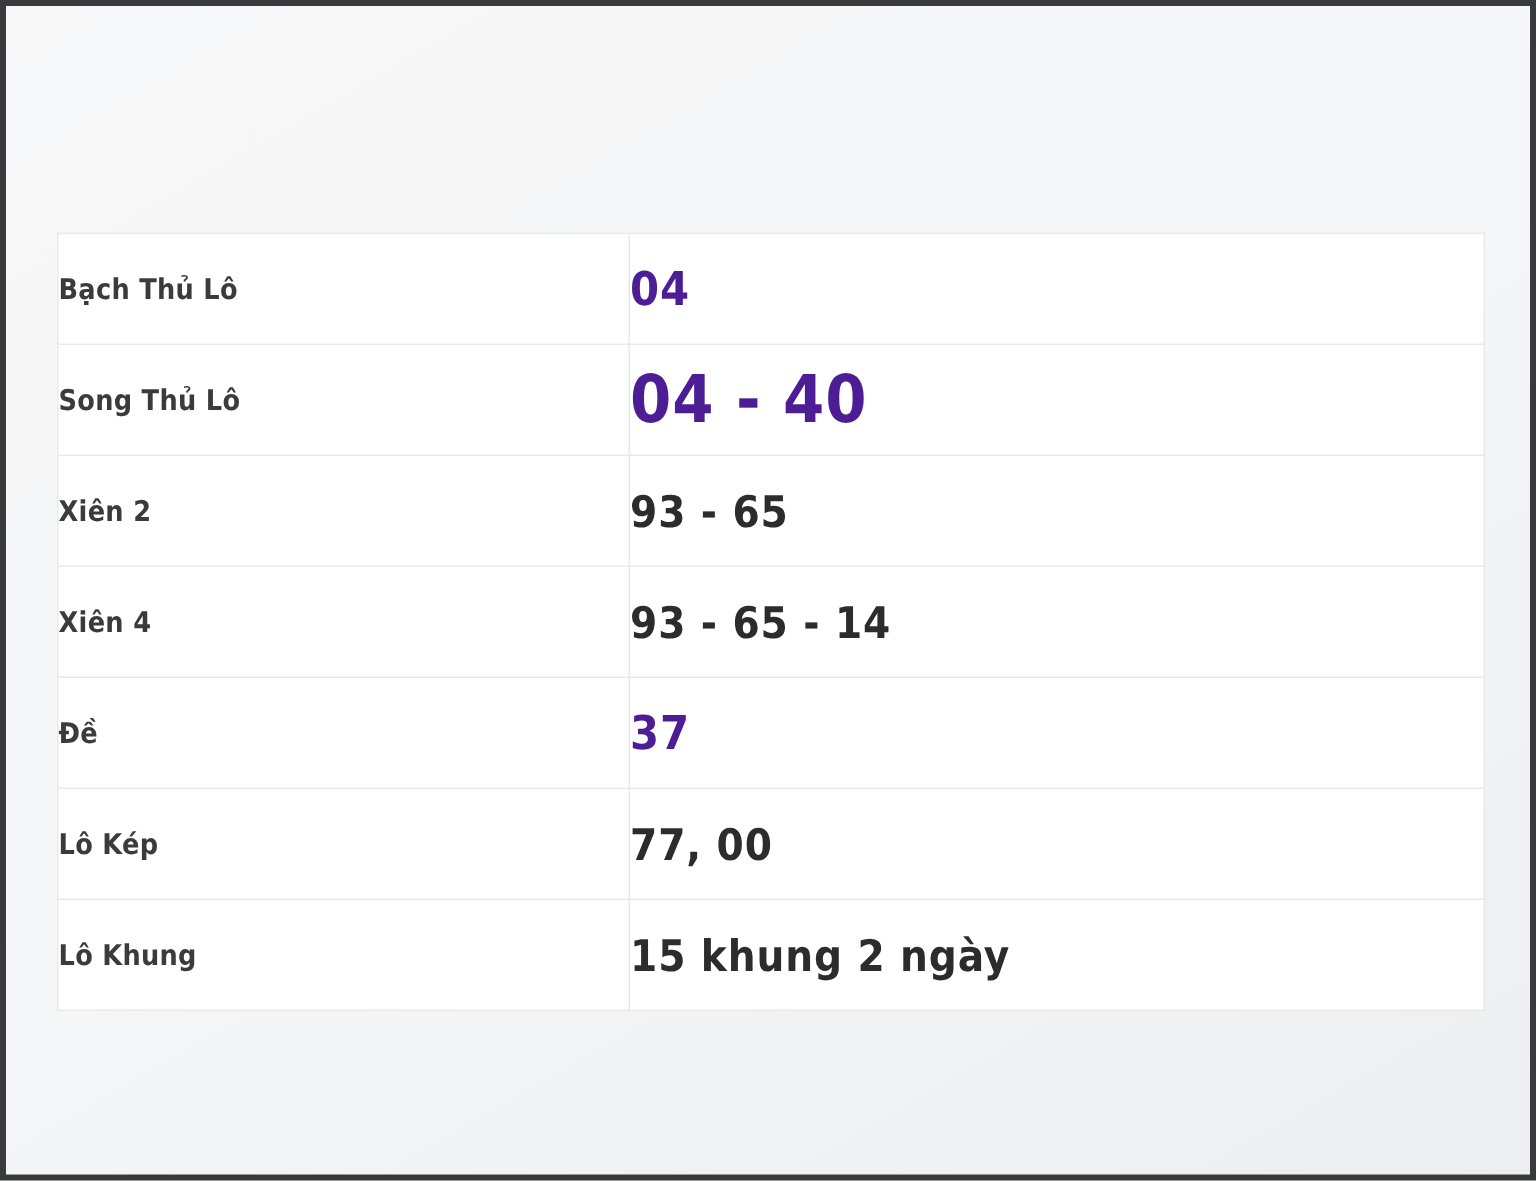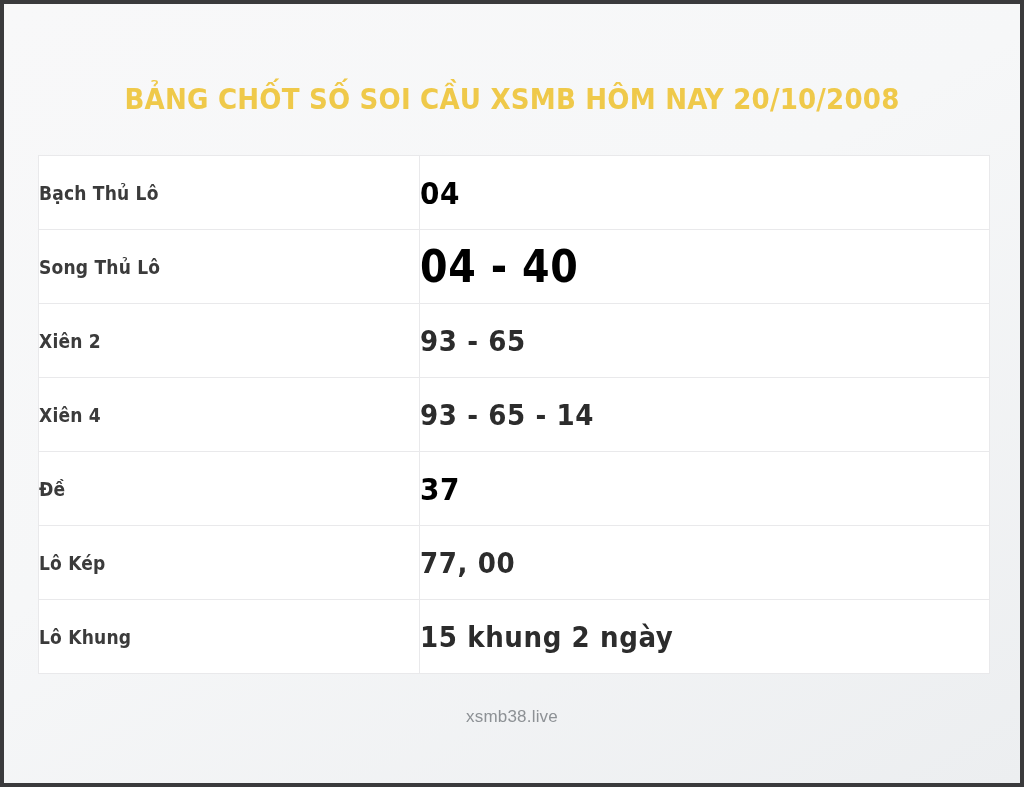--- a/index.html
+++ b/index.html
@@ -64,21 +64,21 @@
     letter-spacing: 0.2px;
   }
   td.value-cell {
     color: #2c2c2c;
     font-family: "DejaVu Sans Condensed", "Liberation Sans Narrow", "Liberation Sans", sans-serif;
     font-weight: bold;
     font-size: 29px;
     letter-spacing: 0.6px;
   }
   td.value-cell.red {
-    color: #000000;
+    color: #4c1d95;
     font-size: 31px;
   }
   td.value-cell.red.big {
     font-size: 44px;
   }
   .footer {
     position: absolute;
     left: 0;
     top: 703px;
     width: 1016px;
@@ -88,21 +88,20 @@
     font-weight: normal;
     font-size: 17px;
     letter-spacing: 0.2px;
   }
 </style>
 </head>
 <body>
 
 <div class="screen">
 
-  <div class="page-title">BẢNG CHỐT SỐ SOI CẦU XSMB HÔM NAY 20/10/2008</div>
 
   <div class="table-wrap">
     <table class="board">
       <tbody>
 
         <tr>
           <td class="label-cell">Bạch Thủ Lô</td>
           <td class="value-cell red">04</td>
         </tr>
 
@@ -133,15 +132,14 @@
 
         <tr>
           <td class="label-cell">Lô Khung</td>
           <td class="value-cell">15 khung 2 ngày</td>
         </tr>
 
       </tbody>
     </table>
   </div>
 
-  <div class="footer">xsmb38.live</div>
 
 </div>
 
 </body></html>

